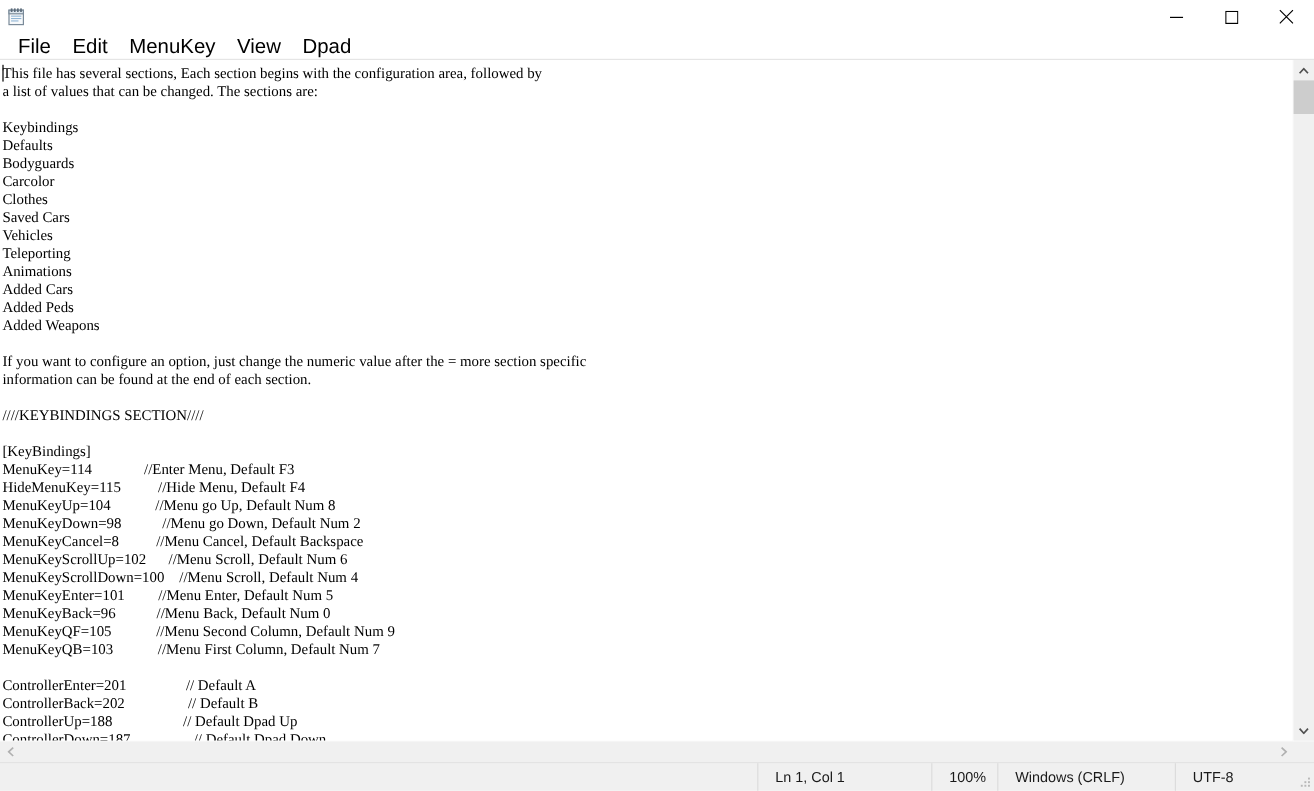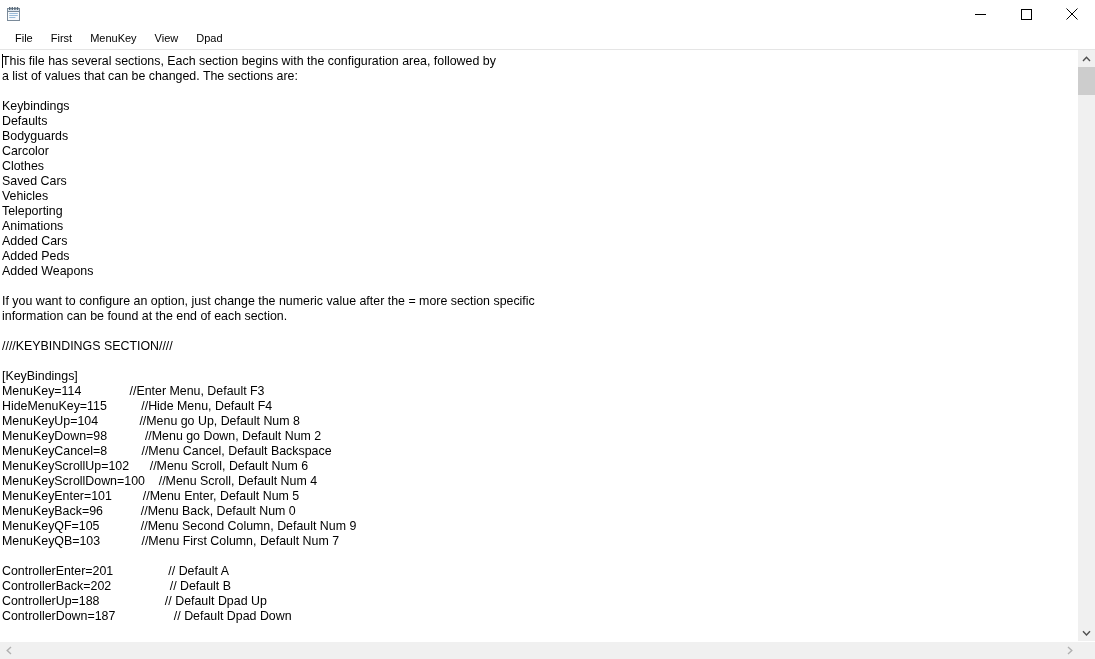--- a/index.html
+++ b/index.html
@@ -70,21 +70,21 @@
   .menubar {
     height: 21px;
     min-height: 21px;
     background: #ffffff;
     display: flex;
     align-items: center;
     padding-left: 6px;
     user-select: none;
   }
   .menu-item {
-    font-size: 11px;
+    font-size: 17px;
     color: #000000;
     padding: 1px 9px 2px 9px;
     line-height: 17px;
     cursor: default;
   }
 
   
   .editor-wrap {
     flex: 1;
     display: flex;
@@ -100,21 +100,21 @@
     position: relative;
   }
   .text-area {
     flex: 1;
     overflow: hidden;
     background: #ffffff;
     position: relative;
     padding: 0;
   }
   .text-content {
-    font-family: Liberation Sans, sans-serif;
+    font-family: Liberation Serif, serif;
     font-size: 12.4px;
     line-height: 15px;
     color: #000000;
     white-space: pre;
     padding: 4px 0 0 2px;
     letter-spacing: 0px;
     margin: 0;
   }
   .caret {
     position: absolute;
@@ -243,21 +243,21 @@
       <button class="win-btn" title="Close">
         <svg width="12" height="12" viewBox="0 0 12 12">
           <path d="M0.5 0.5 L11.5 11.5 M11.5 0.5 L0.5 11.5" stroke="#000000" stroke-width="1" fill="none"></path>
         </svg>
       </button>
     </div>
   </div>
 
   <div class="menubar">
     <div class="menu-item">File</div>
-    <div class="menu-item">First</div>
+    <div class="menu-item">Edit</div>
     <div class="menu-item">MenuKey</div>
     <div class="menu-item">View</div>
     <div class="menu-item">Dpad</div>
   </div>
 
   <div class="editor-wrap">
     <div class="editor-row">
 
       <div class="text-area">
         <div class="caret"></div>
@@ -327,14 +327,33 @@
       <div class="htrack"></div>
       <div class="sb-arrow">
         <svg width="6" height="9" viewBox="0 0 6 9">
           <path d="M1 1 L4.8 4.5 L1 8" stroke="#b0b0b0" stroke-width="1.4" fill="none"></path>
         </svg>
       </div>
       <div class="hcorner"></div>
     </div>
   </div>
 
+  <div class="statusbar">
+    <div class="status-spacer"></div>
+    <div class="status-cell cell-ln">Ln 1, Col 1</div>
+    <div class="status-cell cell-zoom">100%</div>
+    <div class="status-cell cell-eol">Windows (CRLF)</div>
+    <div class="status-cell cell-enc">UTF-8</div>
+    <div class="grip">
+      <svg width="10" height="10" viewBox="0 0 10 10">
+        <g fill="#b8b8b8">
+          <rect x="7" y="1" width="1.6" height="1.6"></rect>
+          <rect x="4" y="4" width="1.6" height="1.6"></rect>
+          <rect x="7" y="4" width="1.6" height="1.6"></rect>
+          <rect x="1" y="7" width="1.6" height="1.6"></rect>
+          <rect x="4" y="7" width="1.6" height="1.6"></rect>
+          <rect x="7" y="7" width="1.6" height="1.6"></rect>
+        </g>
+      </svg>
+    </div>
+  </div>
 
 </div>
 
 </body></html>

